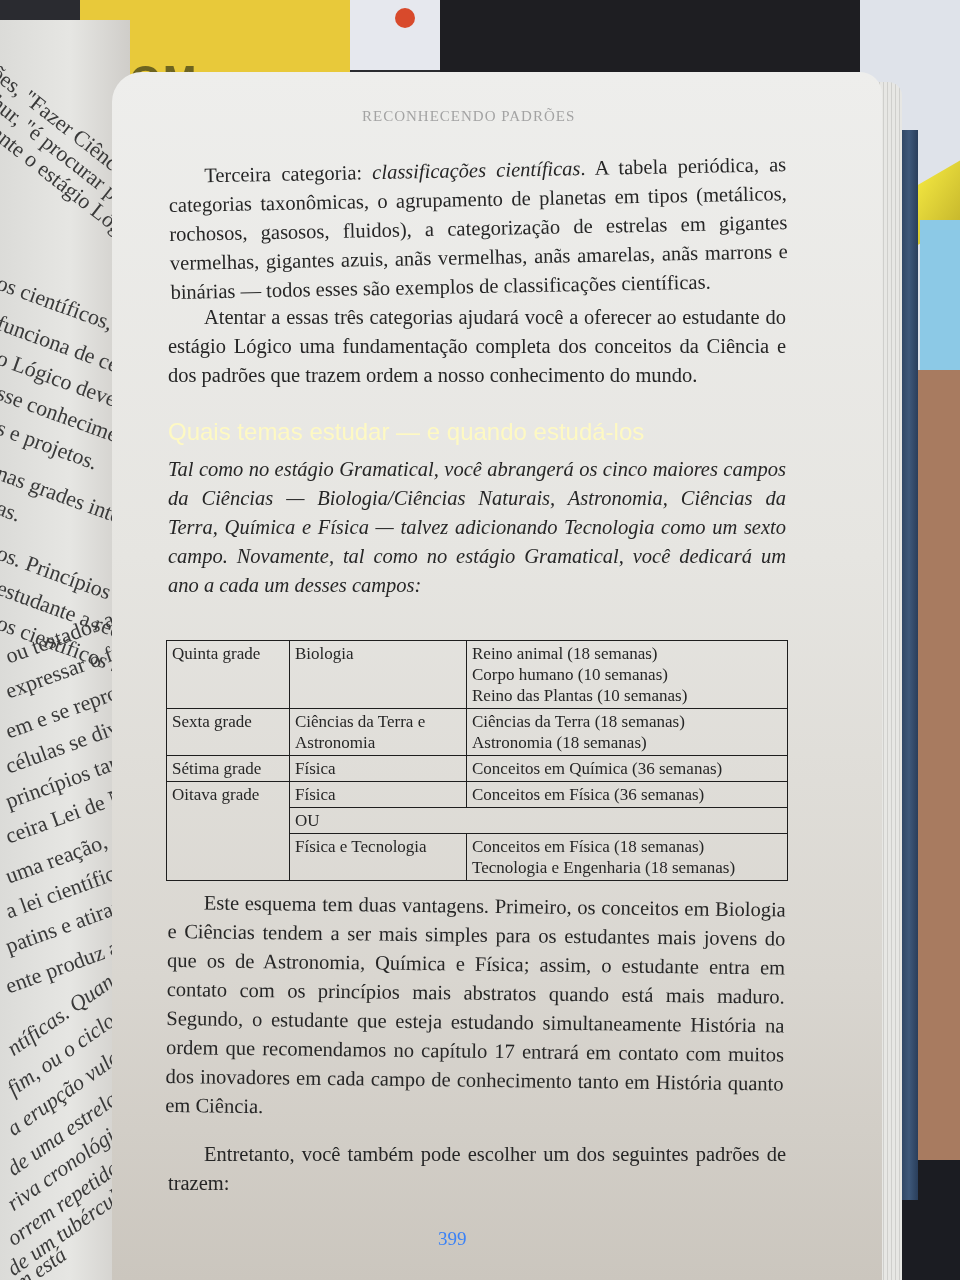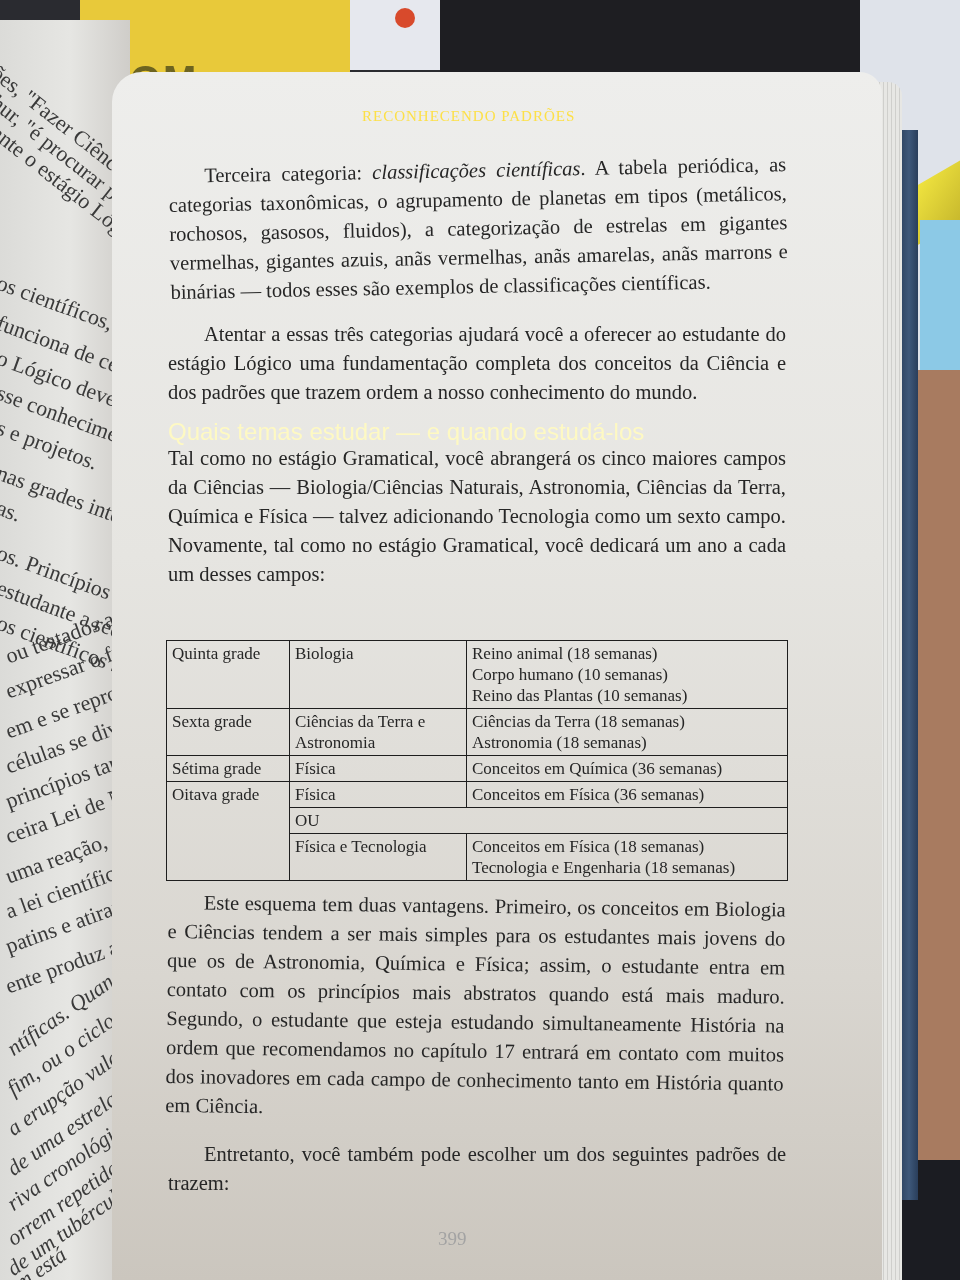--- a/index.html
+++ b/index.html
@@ -38,39 +38,39 @@
     position:absolute; left:112px; top:72px; width:770px; height:1208px;
     background:linear-gradient(180deg,#eeeeec 0%,#e6e5e1 40%,#d9d6d0 75%,#cbc6be 100%);
     border-radius:30px 22px 0 0;
   }
   .page-edges { position:absolute; left:872px; top:82px; width:30px; height:1198px;
     background:repeating-linear-gradient(90deg,#e7e7e4 0 3px,#cfcfcc 3px 4px);
     border-radius:0 14px 0 0; }
   .cover-spine { position:absolute; left:900px; top:130px; width:18px; height:1070px;
     background:linear-gradient(90deg,#2d4361,#3e587a,#2a3e5b); }
 
-  .running-head { position:absolute; left:362px; top:108px; font-size:15px; letter-spacing:1px; color:#fde047; }
+  .running-head { position:absolute; left:362px; top:108px; font-size:15px; letter-spacing:1px; color:#a3a3a3; }
   .para { position:absolute; left:168px; width:618px; font-size:20.5px; line-height:29px; color:#262626; text-align:justify; }
   .para p { margin:0; }
   .indent { text-indent:36px; }
   .p1 { top:162px; transform:rotate(-1.1deg); transform-origin:left top; }
-  .p2 { top:303px;margin-top:17px; }
+  .p2 { top:303px; }
   .heading { position:absolute; left:168px; top:418px; font-family:"Liberation Sans","DejaVu Sans",sans-serif; font-size:24px; color:#fef9c3; }
-  .p3 { top:444px; }
+  .p3 { top:455px;font-style:italic; }
   .p4 { top:888px; transform:rotate(0.7deg); transform-origin:left top; }
   .p5 { top:1112px; }
 
   
   .tbl { position:absolute; left:166px; top:640px; width:622px; border-collapse:collapse; font-size:17px; color:#262626; line-height:21px; }
   .tbl td { border:1.6px solid #1e1e1e; vertical-align:top; padding:2px 5px; }
   .tbl .c1 { width:112px; }
   .tbl .c2 { width:166px; }
   .tbl .multi span { display:block; }
 
-  .page-number { position:absolute; left:438px; top:1228px; font-size:19px; color:#a3a3a3; }
+  .page-number { position:absolute; left:438px; top:1228px; font-size:19px; color:#3b82f6; }
 </style>
 </head>
 <body>
 
 <div class="bg-yellow"></div>
 <div class="bg-yellow-text" style="top:58px;left:130px;">OM</div>
 <div class="bg-white"></div>
 <div class="bg-dot"></div>
 <div class="bg-dark"></div>
 <div class="bg-light"></div>

